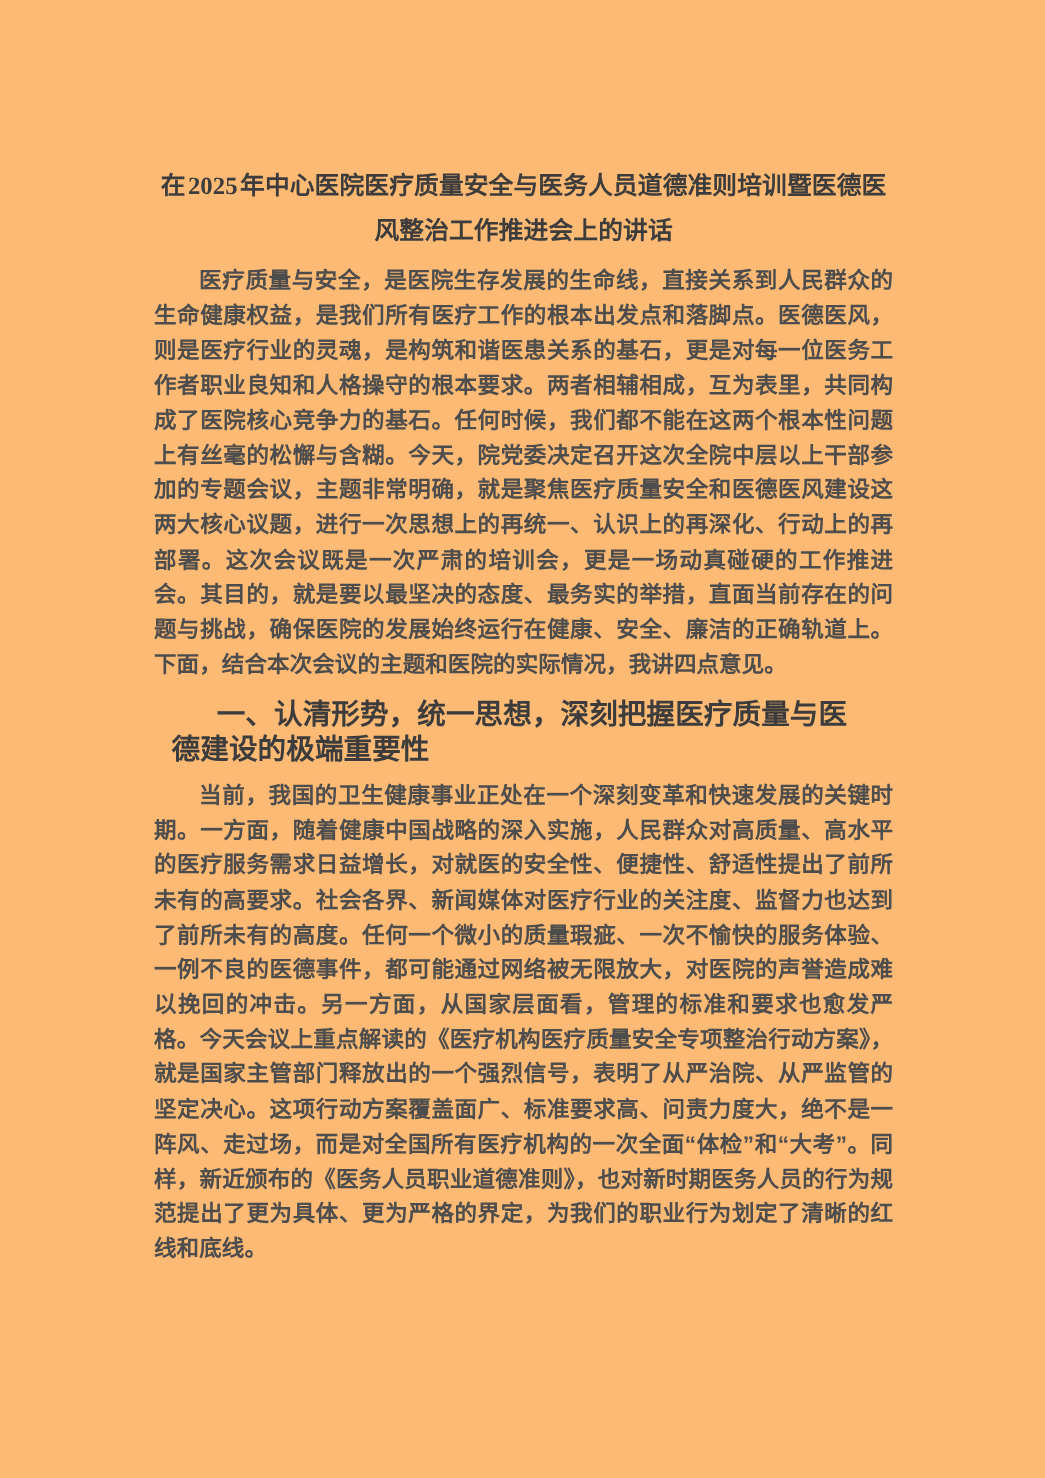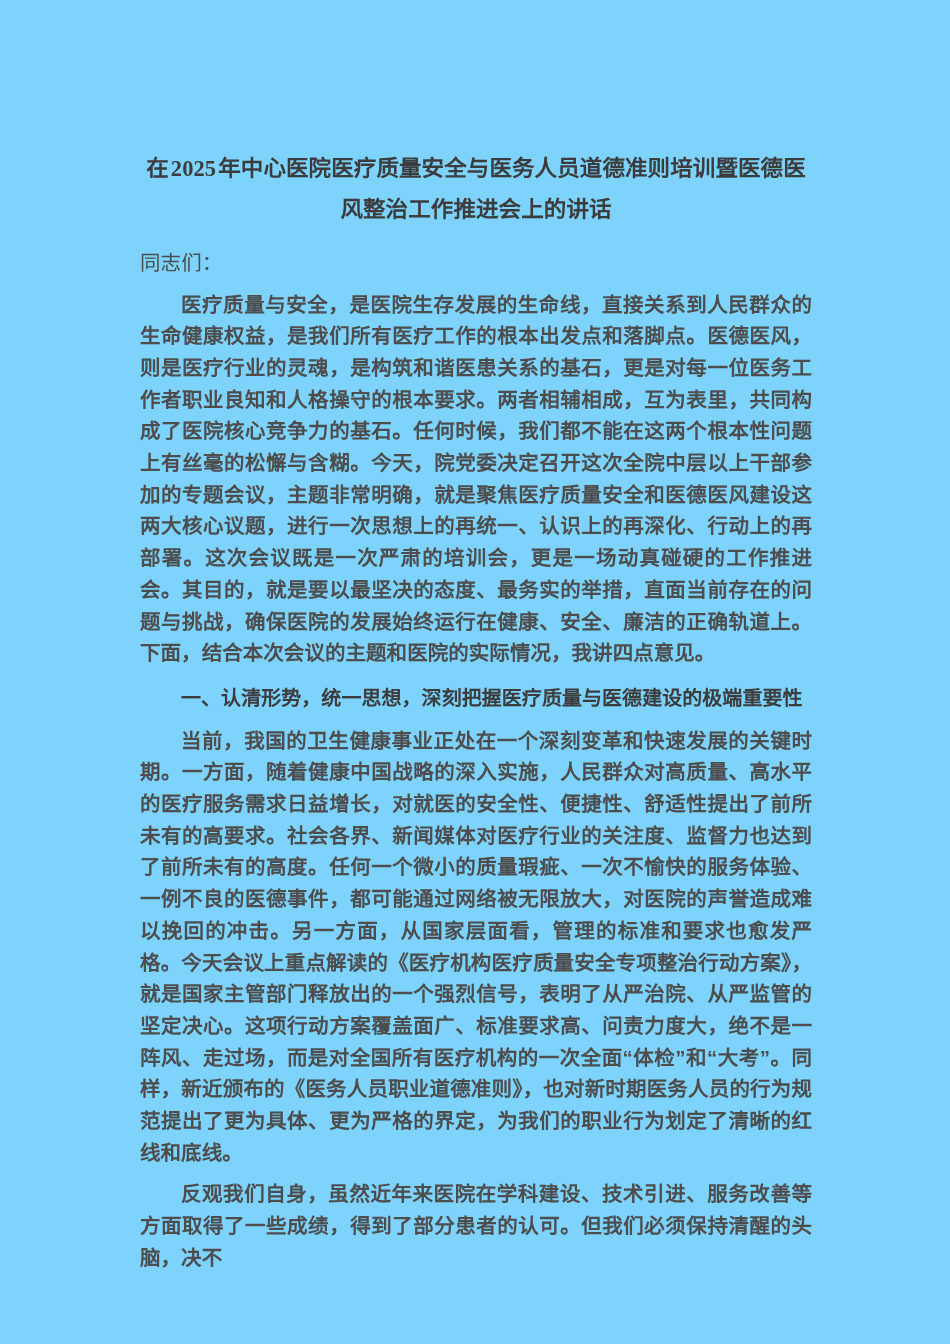--- a/index.html
+++ b/index.html
@@ -8,21 +8,21 @@
     padding: 0;
     background: #ffffff;
   }
   body {
     font-family: "Liberation Sans", "DejaVu Sans", sans-serif;
   }
   .page {
     position: relative;
     width: 950px;
     height: 1344px;
-    background: #7dd3fc;
+    background: #fdba74;
     box-sizing: border-box;
     overflow: hidden;
   }
   .page-body {
     position: absolute;
     left: 140px;
     top: 0;
     width: 672px;
   }
   .doc-title {
@@ -57,44 +57,42 @@
     color: #4d4d4d;
     line-height: 31.7px;
     text-indent: 41px;
     text-align: justify;
     text-justify: inter-ideograph;
     letter-spacing: 0.05px;
     margin-top: 10px;
     font-weight: bold;
   }
   .section-heading {
-    margin: 0;
+    margin: 16px;
     padding: 0;
-    font-size: 20px;
+    font-size: 26px;
     font-weight: bold;
     color: #3c3c3c;
     line-height: 31.7px;
     text-indent: 41px;
     letter-spacing: 0.05px;
     margin-top: 14px;
     margin-bottom: 2px;
   }
 </style>
 </head>
 <body>
 
 <div class="page">
   <div class="page-body">
 
     <h1 class="doc-title"><span>在</span><span class="num">2025</span><span>年中心医院医疗质量安全与医务人员道德准则培训暨医德医</span><span>风整治工作推进会上的讲话</span></h1>
 
-    <p class="salutation">同志们：</p>
 
     <p class="body-para">医疗质量与安全，是医院生存发展的生命线，直接关系到人民群众的生命健康权益，是我们所有医疗工作的根本出发点和落脚点。医德医风，则是医疗行业的灵魂，是构筑和谐医患关系的基石，更是对每一位医务工作者职业良知和人格操守的根本要求。两者相辅相成，互为表里，共同构成了医院核心竞争力的基石。任何时候，我们都不能在这两个根本性问题上有丝毫的松懈与含糊。今天，院党委决定召开这次全院中层以上干部参加的专题会议，主题非常明确，就是聚焦医疗质量安全和医德医风建设这两大核心议题，进行一次思想上的再统一、认识上的再深化、行动上的再部署。这次会议既是一次严肃的培训会，更是一场动真碰硬的工作推进会。其目的，就是要以最坚决的态度、最务实的举措，直面当前存在的问题与挑战，确保医院的发展始终运行在健康、安全、廉洁的正确轨道上。下面，结合本次会议的主题和医院的实际情况，我讲四点意见。</p>
 
     <p class="section-heading">一、认清形势，统一思想，深刻把握医疗质量与医德建设的极端重要性</p>
 
     <p class="body-para">当前，我国的卫生健康事业正处在一个深刻变革和快速发展的关键时期。一方面，随着健康中国战略的深入实施，人民群众对高质量、高水平的医疗服务需求日益增长，对就医的安全性、便捷性、舒适性提出了前所未有的高要求。社会各界、新闻媒体对医疗行业的关注度、监督力也达到了前所未有的高度。任何一个微小的质量瑕疵、一次不愉快的服务体验、一例不良的医德事件，都可能通过网络被无限放大，对医院的声誉造成难以挽回的冲击。另一方面，从国家层面看，管理的标准和要求也愈发严格。今天会议上重点解读的《医疗机构医疗质量安全专项整治行动方案》，就是国家主管部门释放出的一个强烈信号，表明了从严治院、从严监管的坚定决心。这项行动方案覆盖面广、标准要求高、问责力度大，绝不是一阵风、走过场，而是对全国所有医疗机构的一次全面“体检”和“大考”。同样，新近颁布的《医务人员职业道德准则》，也对新时期医务人员的行为规范提出了更为具体、更为严格的界定，为我们的职业行为划定了清晰的红线和底线。</p>
 
-    <p class="body-para">反观我们自身，虽然近年来医院在学科建设、技术引进、服务改善等方面取得了一些成绩，得到了部分患者的认可。但我们必须保持清醒的头脑，决不</p>
 
   </div>
 </div>
 
 </body></html>

